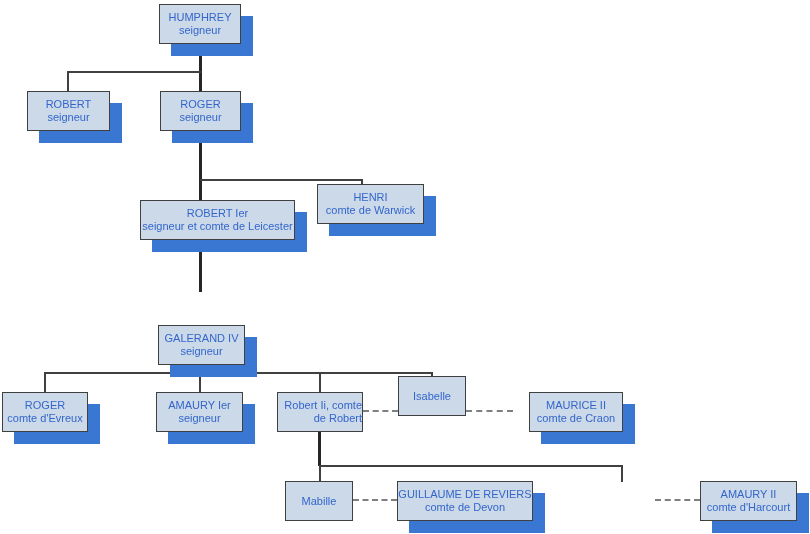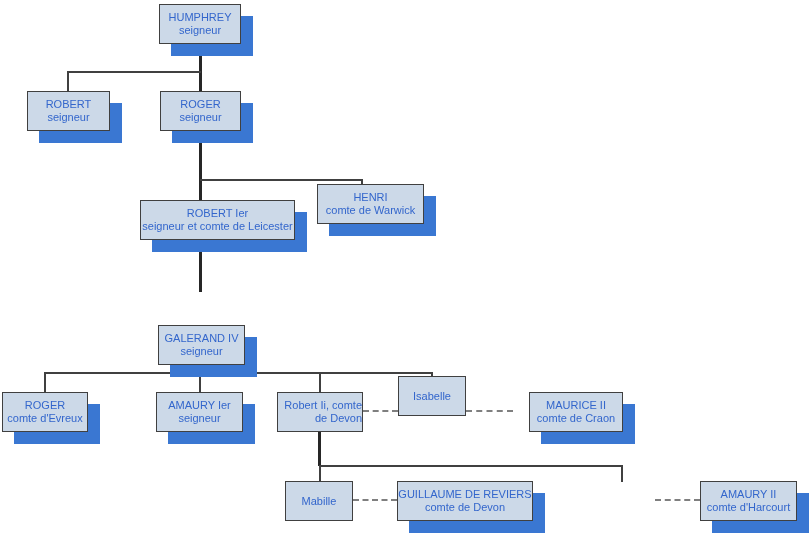--- a/index.html
+++ b/index.html
@@ -84,21 +84,21 @@
     <div>comte d'Evreux</div>
   </div>
 
   <div class="node has-shadow" style="left:156px;top:392px;width:87px;">
     <div>AMAURY Ier</div>
     <div>seigneur</div>
   </div>
 
   <div class="node" style="left:277px;top:392px;width:86px;align-items:flex-end;">
     <div>Robert Ii, comte</div>
-    <div>de Devon</div>
+    <div>de Robert</div>
   </div>
 
   <div class="node" style="left:398px;top:376px;width:68px;text-align:right;">
     <div>Isabelle</div>
   </div>
 
   <div class="node has-shadow" style="left:513px;top:392px;width:94px;margin-left:16px;">
     <div>MAURICE II</div>
     <div>comte de Craon</div>
   </div>

